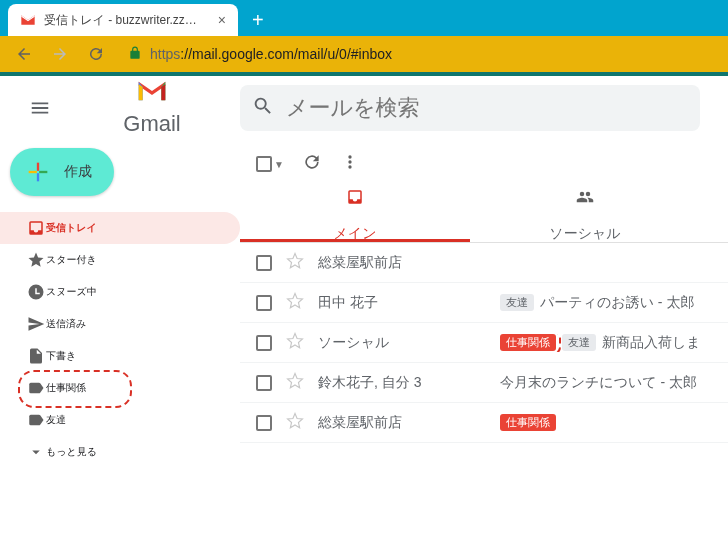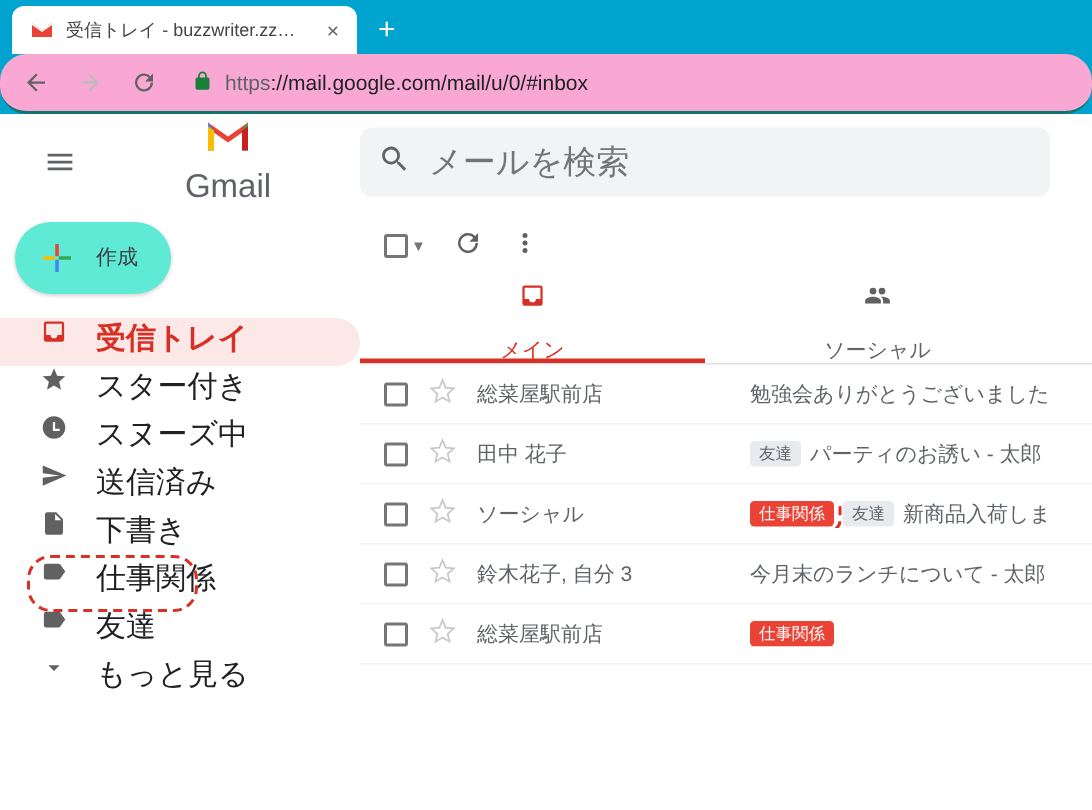--- a/index.html
+++ b/index.html
@@ -6,39 +6,39 @@
 body { width: 728px; height: 540px; overflow: hidden; background: #fff; }
 
 .browser-top { background: #01a4ce; }
 .tab-strip { display: flex; align-items: flex-end; height: 36px; padding-left: 8px; }
 .tab { background: #fff; border-radius: 8px 8px 0 0; height: 32px; display: flex; align-items: center; padding: 0 12px; gap: 8px; width: 230px; font-size: 12px; color: #444; }
 .tab-favicon { width: 16px; height: 16px; }
 .tab-title { flex: 1; white-space: nowrap; overflow: hidden; text-overflow: ellipsis; }
 .tab-close { color: #666; font-size: 14px; margin-left: 4px; }
 .new-tab { color: #fff; font-size: 20px; padding: 0 14px; height: 32px; display: flex; align-items: center; }
 
-.addr-bar { background: #f9a8d4; height: 40px; display: flex; align-items: center; padding: 0 8px; gap: 4px; border-bottom: 2px solid #0f766e; border-radius: 18px; }
+.addr-bar { background: #eab308; height: 40px; display: flex; align-items: center; padding: 0 8px; gap: 4px; border-bottom: 4px solid #0f766e; }
 .nav-btn { width: 32px; height: 32px; display: flex; align-items: center; justify-content: center; color: #616161; border-radius: 50%; }
 .nav-btn.disabled { color: #bbb; }
 .url-area { flex: 1; display: flex; align-items: center; gap: 8px; padding: 0 12px; font-size: 14px; color: #202124; }
 .lock-icon { color: #1a7f37; }
 .url-scheme { color: #5f6368; }
 
 .app { display: flex; height: calc(540px - 76px); }
 .gmail-header-row { position: absolute; top: 76px; left: 0; right: 0; height: 64px; display: flex; align-items: center; padding: 0 16px; }
 .menu-btn { width: 48px; display: flex; justify-content: center; color: #5f6368; }
 .logo-area { display: flex; align-items: center; gap: 8px; width: 176px; flex-direction: column; }
 .gmail-text { font-size: 22px; color: #5f6368; }
 .search-box { flex: 1; max-width: 460px; background: #f1f3f4; border-radius: 8px; height: 46px; display: flex; align-items: center; padding: 0 12px; gap: 12px; }
 .search-icon { color: #5f6368; }
 .search-input { border: none; background: transparent; font-size: 22px; flex: 1; outline: none; }
 
 .sidebar { width: 240px; padding-top: 72px; }
 .compose { margin: 0 0 16px 10px; display: inline-flex; align-items: center; gap: 12px; height: 48px; padding: 0 22px 0 14px; border-radius: 24px; box-shadow: 0 1px 3px rgba(0,0,0,0.2); font-size: 14px; color: #3c4043; background: #5eead4; }
-.nav-item { display: flex; gap: 18px; height: 32px; padding: 0 12px 0 26px; border-radius: 0 16px 16px 0; font-size: 20px; color: #202124; }
+.nav-item { display: flex; align-items: center; height: 32px; padding: 0 12px 0 26px; border-radius: 0 16px 16px 0; font-size: 10px; color: #202124; }
 .nav-item.active { background: #fce8e6; color: #d93025; font-weight: bold; }
 .nav-item.active .nav-icon { color: #d93025; }
 .nav-icon { color: #616161; width: 20px; display: flex; justify-content: center; }
 .nav-item.highlighted { position: relative; }
 .nav-item.highlighted::after { content: ""; position: absolute; left: 18px; top: -2px; width: 110px; height: 34px; border: 2px dashed #d93025; border-radius: 16px; pointer-events: none; }
 
 .main { flex: 1; padding-top: 64px; display: flex; flex-direction: column; }
 .toolbar { height: 48px; display: flex; align-items: center; gap: 18px; padding: 0 16px; }
 .cbx { width: 16px; height: 16px; border: 2px solid #767676; border-radius: 2px; }
 .cbx-wrap { display: flex; align-items: center; gap: 2px; }
@@ -242,23 +242,20 @@
           <span>ソーシャル</span>
         </div>
       </div>
     <div class="mail-list" id="mail-list">
         <div class="row">
           <div class="cbx"></div>
           <span class="star-icon"><svg width="18" height="18" viewBox="0 0 24 24">
               <path fill="none" stroke="currentColor" stroke-width="1.5" d="M12 17.3l6.2 3.7-1.6-7L22 9.2l-7.2-.6L12 2 9.2 8.6 2 9.2 7.4 14l-1.6 7z"></path>
             </svg></span>
           <span class="row-sender">総菜屋駅前店</span>
-          <span class="row-subject"> 
-            <span>勉強会ありがとうございました</span>
-          </span>
         </div>
         <div class="row">
           <div class="cbx"></div>
           <span class="star-icon"><svg width="18" height="18" viewBox="0 0 24 24">
               <path fill="none" stroke="currentColor" stroke-width="1.5" d="M12 17.3l6.2 3.7-1.6-7L22 9.2l-7.2-.6L12 2 9.2 8.6 2 9.2 7.4 14l-1.6 7z"></path>
             </svg></span>
           <span class="row-sender">田中 花子</span>
           <span class="row-subject">
             <span class="tag tag-friend">友達</span> 
             <span>パーティのお誘い - 太郎</span>

